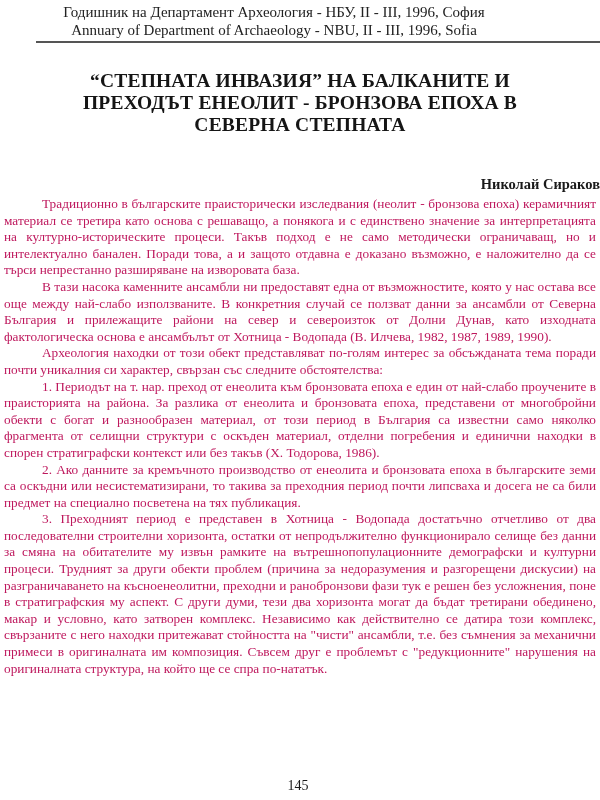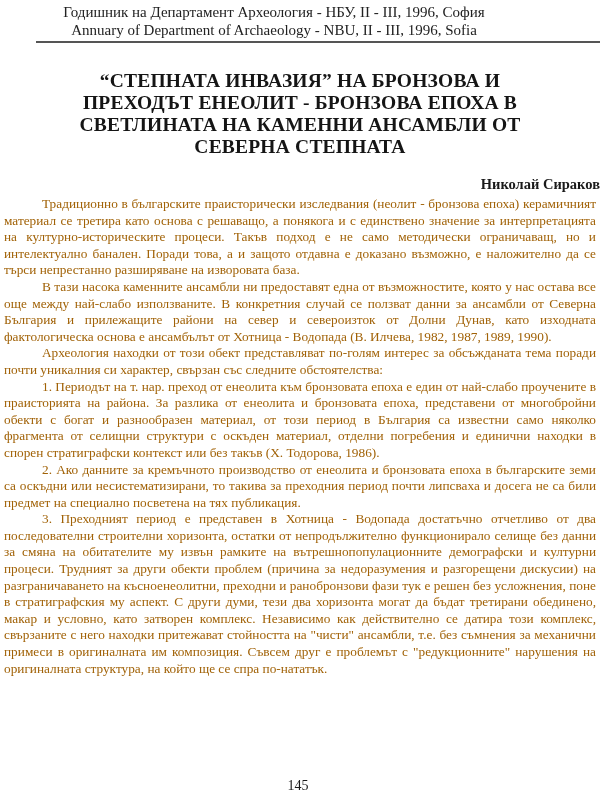--- a/index.html
+++ b/index.html
@@ -7,38 +7,37 @@
          font-family:"Liberation Serif","DejaVu Serif",serif; color:#1a1a1a; }
   .running-head { position:absolute; left:0; top:3px; width:548px; text-align:center;
          font-size:15px; line-height:18px; color:#222; }
   .rule { position:absolute; left:36px; top:41px; width:564px; height:2px; background:#555; }
   .title { position:absolute; left:20px; top:70px; width:560px; text-align:center;
          font-weight:bold; font-size:19.5px; line-height:22px; letter-spacing:0.2px; color:#151515; }
   .title div { white-space:nowrap; }
   .author { position:absolute; left:0; top:175px; width:600px; text-align:right;
          font-weight:bold; font-size:14.5px; line-height:18px; }
   .body { position:absolute; left:4px; top:196px; width:592px;
-         font-size:13.3px; line-height:16.6px; text-align:justify; color:#a16207; }
+         font-size:13.3px; line-height:16.6px; text-align:justify; color:#be185d; }
   .body p { margin:0; text-indent:38px; }
   .page-number { position:absolute; left:0; top:778px; width:596px; text-align:center;
          font-size:14px; line-height:16px; }
 </style>
 </head>
 <body>
 
 <div class="running-head">
   <div>Годишник на Департамент Археология - НБУ, II - III, 1996, София</div>
   <div>Annuary of Department of Archaeology - NBU, II - III, 1996, Sofia</div>
 </div>
 <div class="rule"></div>
 
 <div class="title">
-  <div>“СТЕПНАТА ИНВАЗИЯ” НА БРОНЗОВА И</div>
+  <div>“СТЕПНАТА ИНВАЗИЯ” НА БАЛКАНИТЕ И</div>
   <div>ПРЕХОДЪТ ЕНЕОЛИТ - БРОНЗОВА ЕПОХА В</div>
-  <div>СВЕТЛИНАТА НА КАМЕННИ АНСАМБЛИ ОТ</div>
   <div>СЕВЕРНА СТЕПНАТА</div>
 </div>
 
 <div class="author">Николай Сираков</div>
 
 <div class="body">
   <p>Традиционно в българските праисторически изследвания (неолит - бронзова епоха) керамичният материал се третира като основа с решаващо, а понякога и с единствено значение за интерпретацията на културно-историческите процеси. Такъв подход е не само методически ограничаващ, но и интелектуално банален. Поради това, а и защото отдавна е доказано възможно, е наложително да се търси непрестанно разширяване на изворовата база.</p>
   <p>В тази насока каменните ансамбли ни предоставят една от възможностите, която у нас остава все още между най-слабо използваните. В конкретния случай се ползват данни за ансамбли от Северна България и прилежащите райони на север и североизток от Долни Дунав, като изходната фактологическа основа е ансамбълът от Хотница - Водопада (В. Илчева, 1982, 1987, 1989, 1990).</p>
   <p>Археология находки от този обект представляват по-голям интерес за обсъжданата тема поради почти уникалния си характер, свързан със следните обстоятелства:</p>
   <p>1. Периодът на т. нар. преход от енеолита към бронзовата епоха е един от най-слабо проучените в праисторията на района. За разлика от енеолита и бронзовата епоха, представени от многобройни обекти с богат и разнообразен материал, от този период в България са известни само няколко фрагмента от селищни структури с оскъден материал, отделни погребения и единични находки в спорен стратиграфски контекст или без такъв (Х. Тодорова, 1986).</p>

